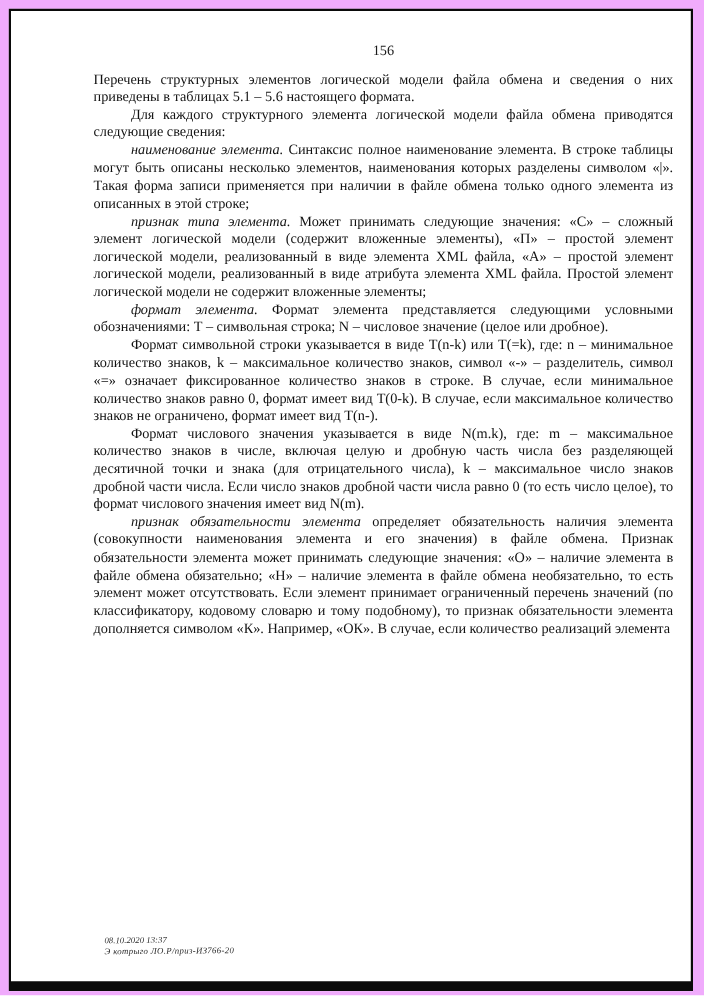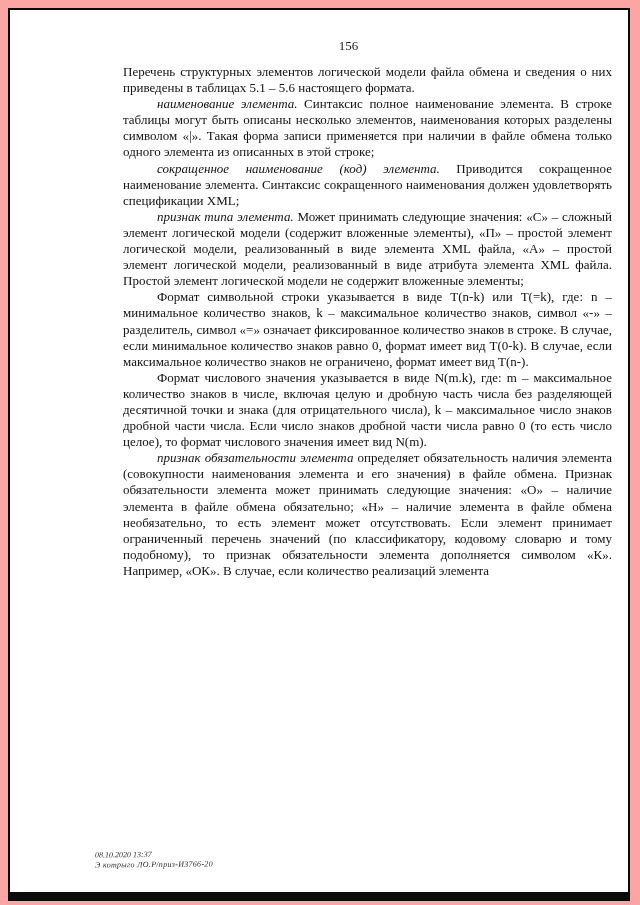--- a/index.html
+++ b/index.html
@@ -5,21 +5,21 @@
   html, body {
     margin: 0;
     padding: 0;
     background: #ffffff;
     font-family: "Liberation Serif", "DejaVu Serif", serif;
   }
   .canvas {
     position: relative;
     width: 640px;
     height: 905px;
-    background: #fca5a5;
+    background: #f0abfc;
     overflow: hidden;
   }
   .page {
     position: absolute;
     left: 8px;
     top: 8px;
     width: 622px;
     height: 893px;
     box-sizing: border-box;
     border-left: 2px solid #0a0a0a;
@@ -31,21 +31,21 @@
   .page-number {
     text-align: center;
     font-size: 13px;
     color: #1a1a1a;
     padding-top: 28px;
     padding-left: 75px;
     padding-right: 16px;
     margin-bottom: 10px;
   }
   .content {
-    padding-left: 113px;
+    padding-left: 75px;
     padding-right: 16px;
     color: #111111;
     font-size: 13px;
     line-height: 16.1px;
     text-align: justify;
   }
   .para {
     margin: 0;
   }
   .para.indent {
@@ -73,27 +73,28 @@
 
 <div class="canvas">
   <div class="page">
 
     <div class="page-number">156</div>
 
     <div class="content">
 
       <p class="para"><span>Перечень структурных элементов логической модели файла обмена и сведения о них приведены в таблицах 5.1 – 5.6 настоящего формата.</span></p>
 
+      <p class="para indent"><span>Для каждого структурного элемента логической модели файла обмена приводятся следующие сведения:</span></p>
 
       <p class="para indent"><span class="lead-italic">наименование элемента.</span><span> Синтаксис полное наименование элемента. В строке таблицы могут быть описаны несколько элементов, наименования которых разделены символом «|». Такая форма записи применяется при наличии в файле обмена только одного элемента из описанных в этой строке;</span></p>
 
-      <p class="para indent"><span class="lead-italic">сокращенное наименование (код) элемента.</span><span> Приводится сокращенное наименование элемента. Синтаксис сокращенного наименования должен удовлетворять спецификации XML;</span></p>
 
       <p class="para indent"><span class="lead-italic">признак типа элемента.</span><span> Может принимать следующие значения: «С» – сложный элемент логической модели (содержит вложенные элементы), «П» – простой элемент логической модели, реализованный в виде элемента XML файла, «А» – простой элемент логической модели, реализованный в виде атрибута элемента XML файла. Простой элемент логической модели не содержит вложенные элементы;</span></p>
 
+      <p class="para indent"><span class="lead-italic">формат элемента.</span><span> Формат элемента представляется следующими условными обозначениями: T – символьная строка; N – числовое значение (целое или дробное).</span></p>
 
       <p class="para indent"><span>Формат символьной строки указывается в виде T(n-k) или T(=k), где: n – минимальное количество знаков, k – максимальное количество знаков, символ «-» – разделитель, символ «=» означает фиксированное количество знаков в строке. В случае, если минимальное количество знаков равно 0, формат имеет вид T(0-k). В случае, если максимальное количество знаков не ограничено, формат имеет вид T(n-).</span></p>
 
       <p class="para indent"><span>Формат числового значения указывается в виде N(m.k), где: m – максимальное количество знаков в числе, включая целую и дробную часть числа без разделяющей десятичной точки и знака (для отрицательного числа), k – максимальное число знаков дробной части числа. Если число знаков дробной части числа равно 0 (то есть число целое), то формат числового значения имеет вид N(m).</span></p>
 
 
       <p class="para indent"><span class="lead-italic">признак обязательности элемента</span><span> определяет обязательность наличия элемента (совокупности наименования элемента и его значения) в файле обмена. Признак обязательности элемента может принимать следующие значения: «О» – наличие элемента в файле обмена обязательно; «Н» – наличие элемента в файле обмена необязательно, то есть элемент может отсутствовать. Если элемент принимает ограниченный перечень значений (по классификатору, кодовому словарю и тому подобному), то признак обязательности элемента дополняется символом «К». Например, «ОК». В случае, если количество реализаций элемента</span></p>
 
     </div>
 

